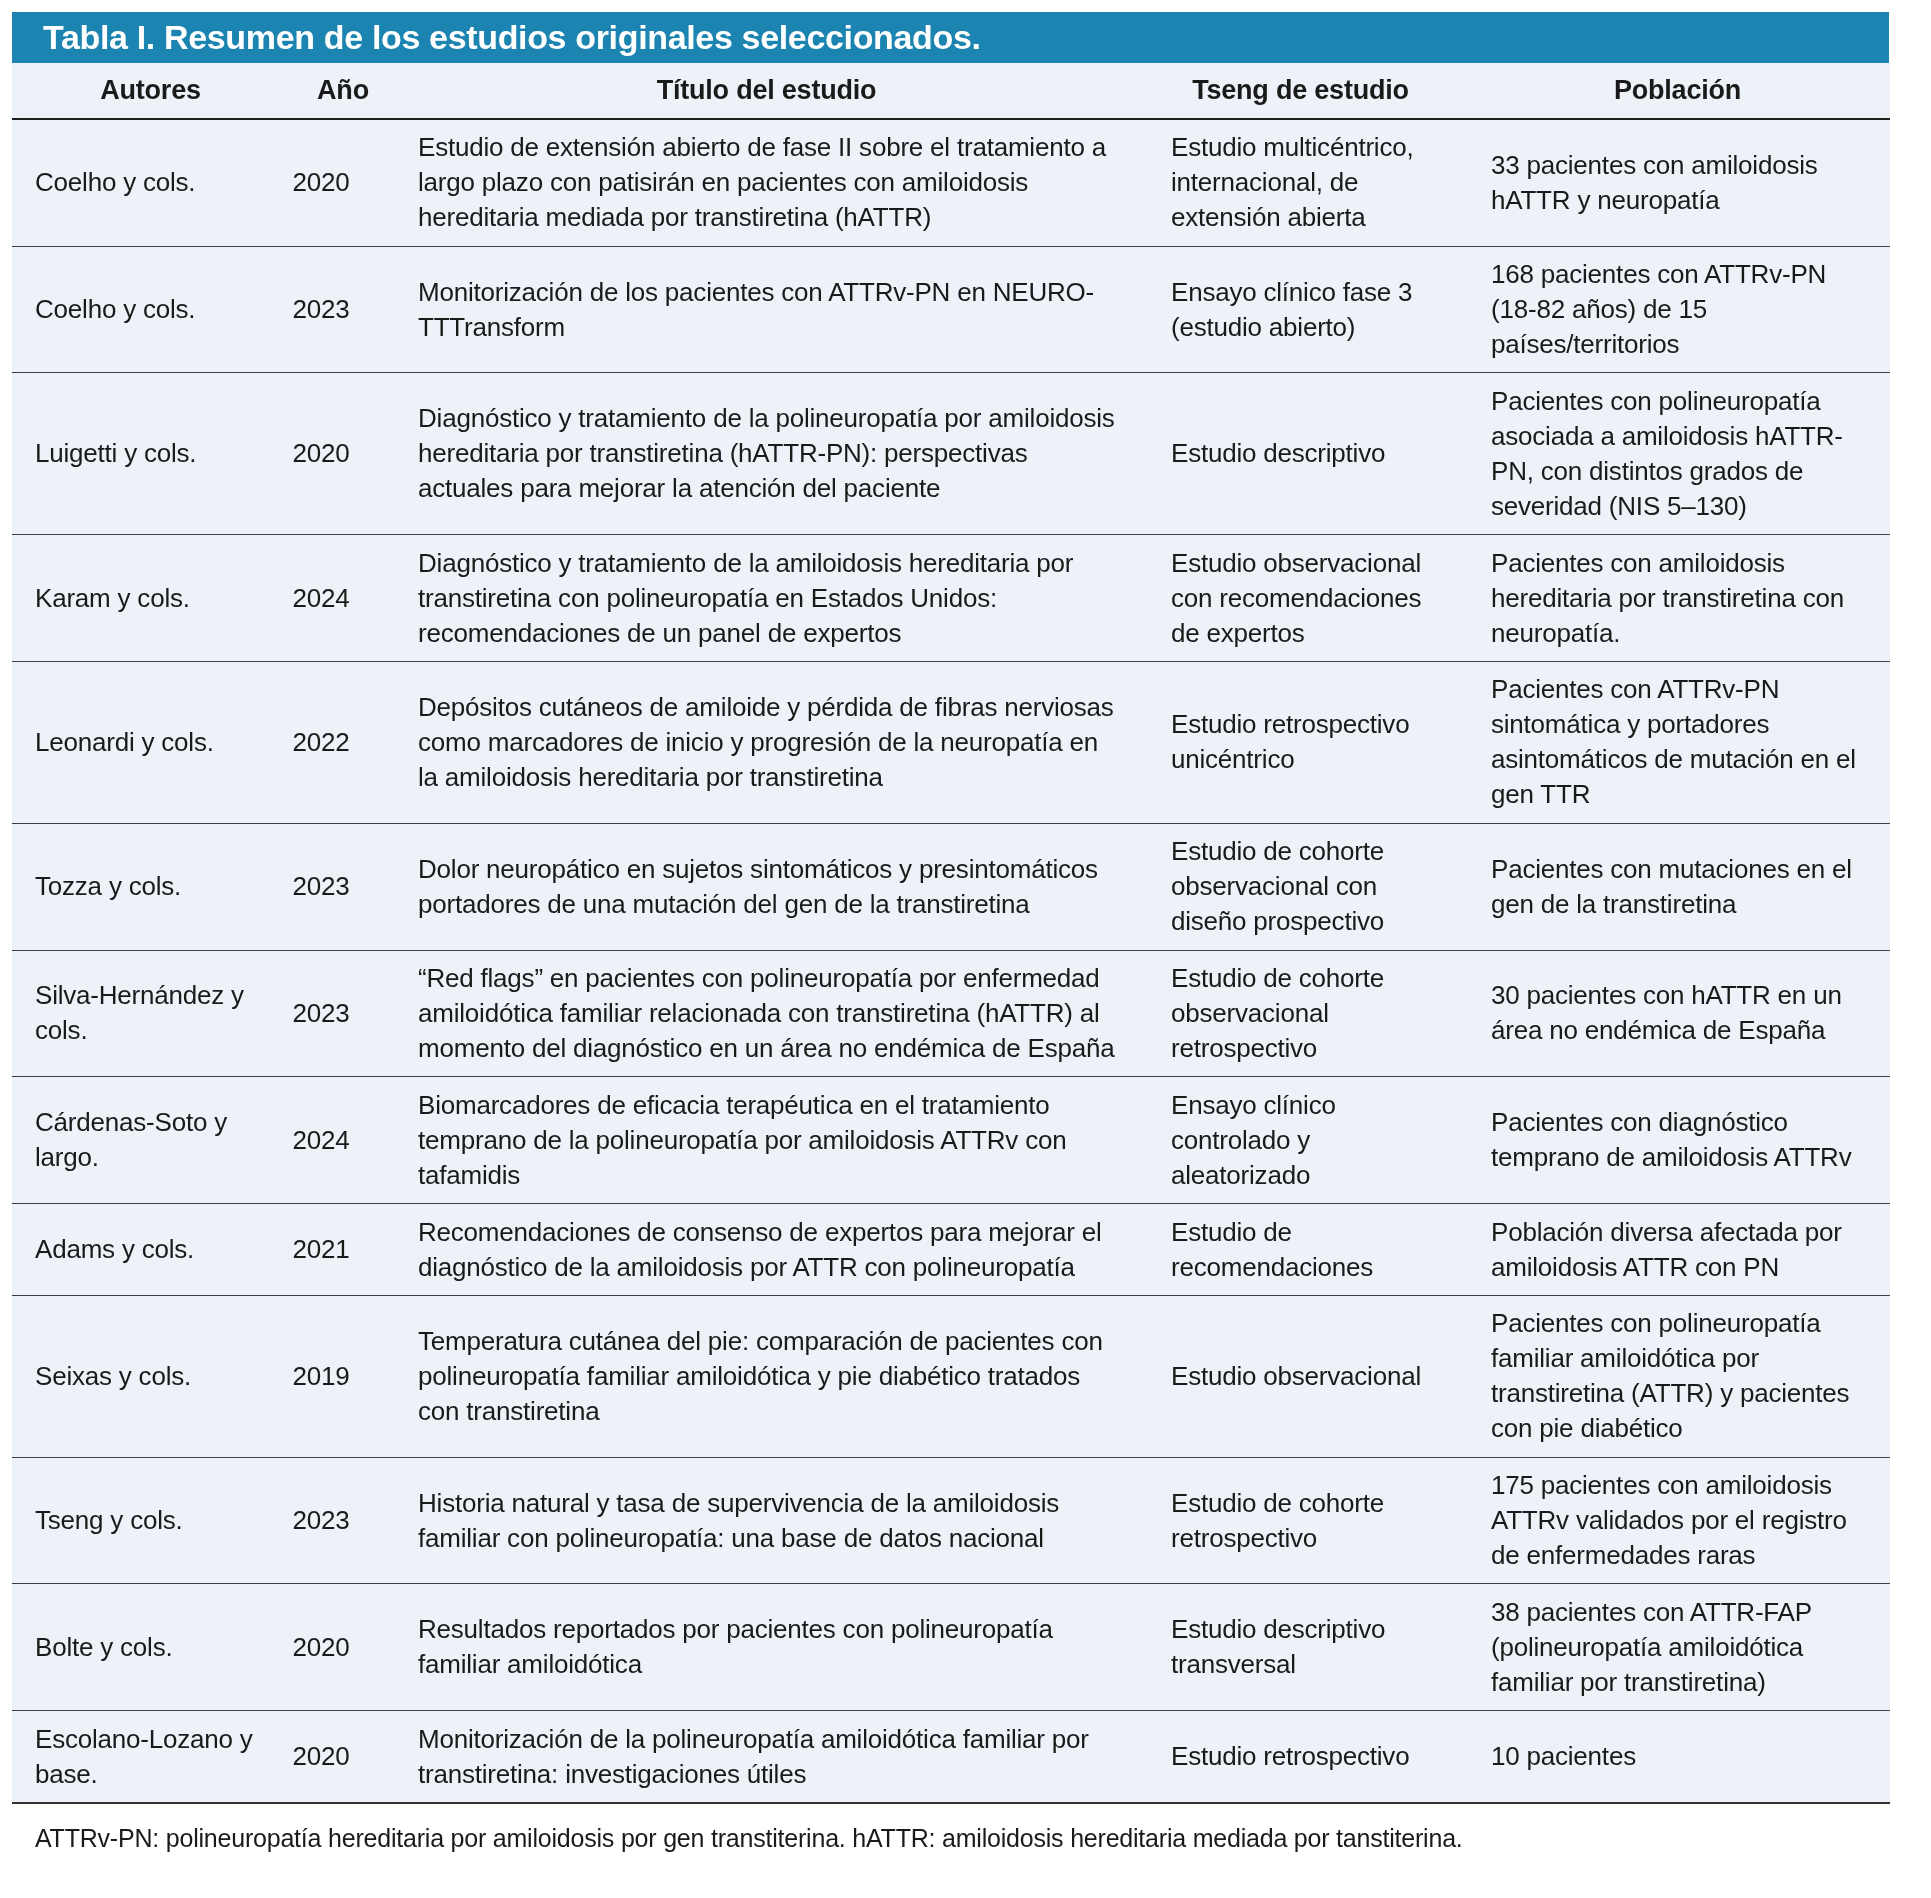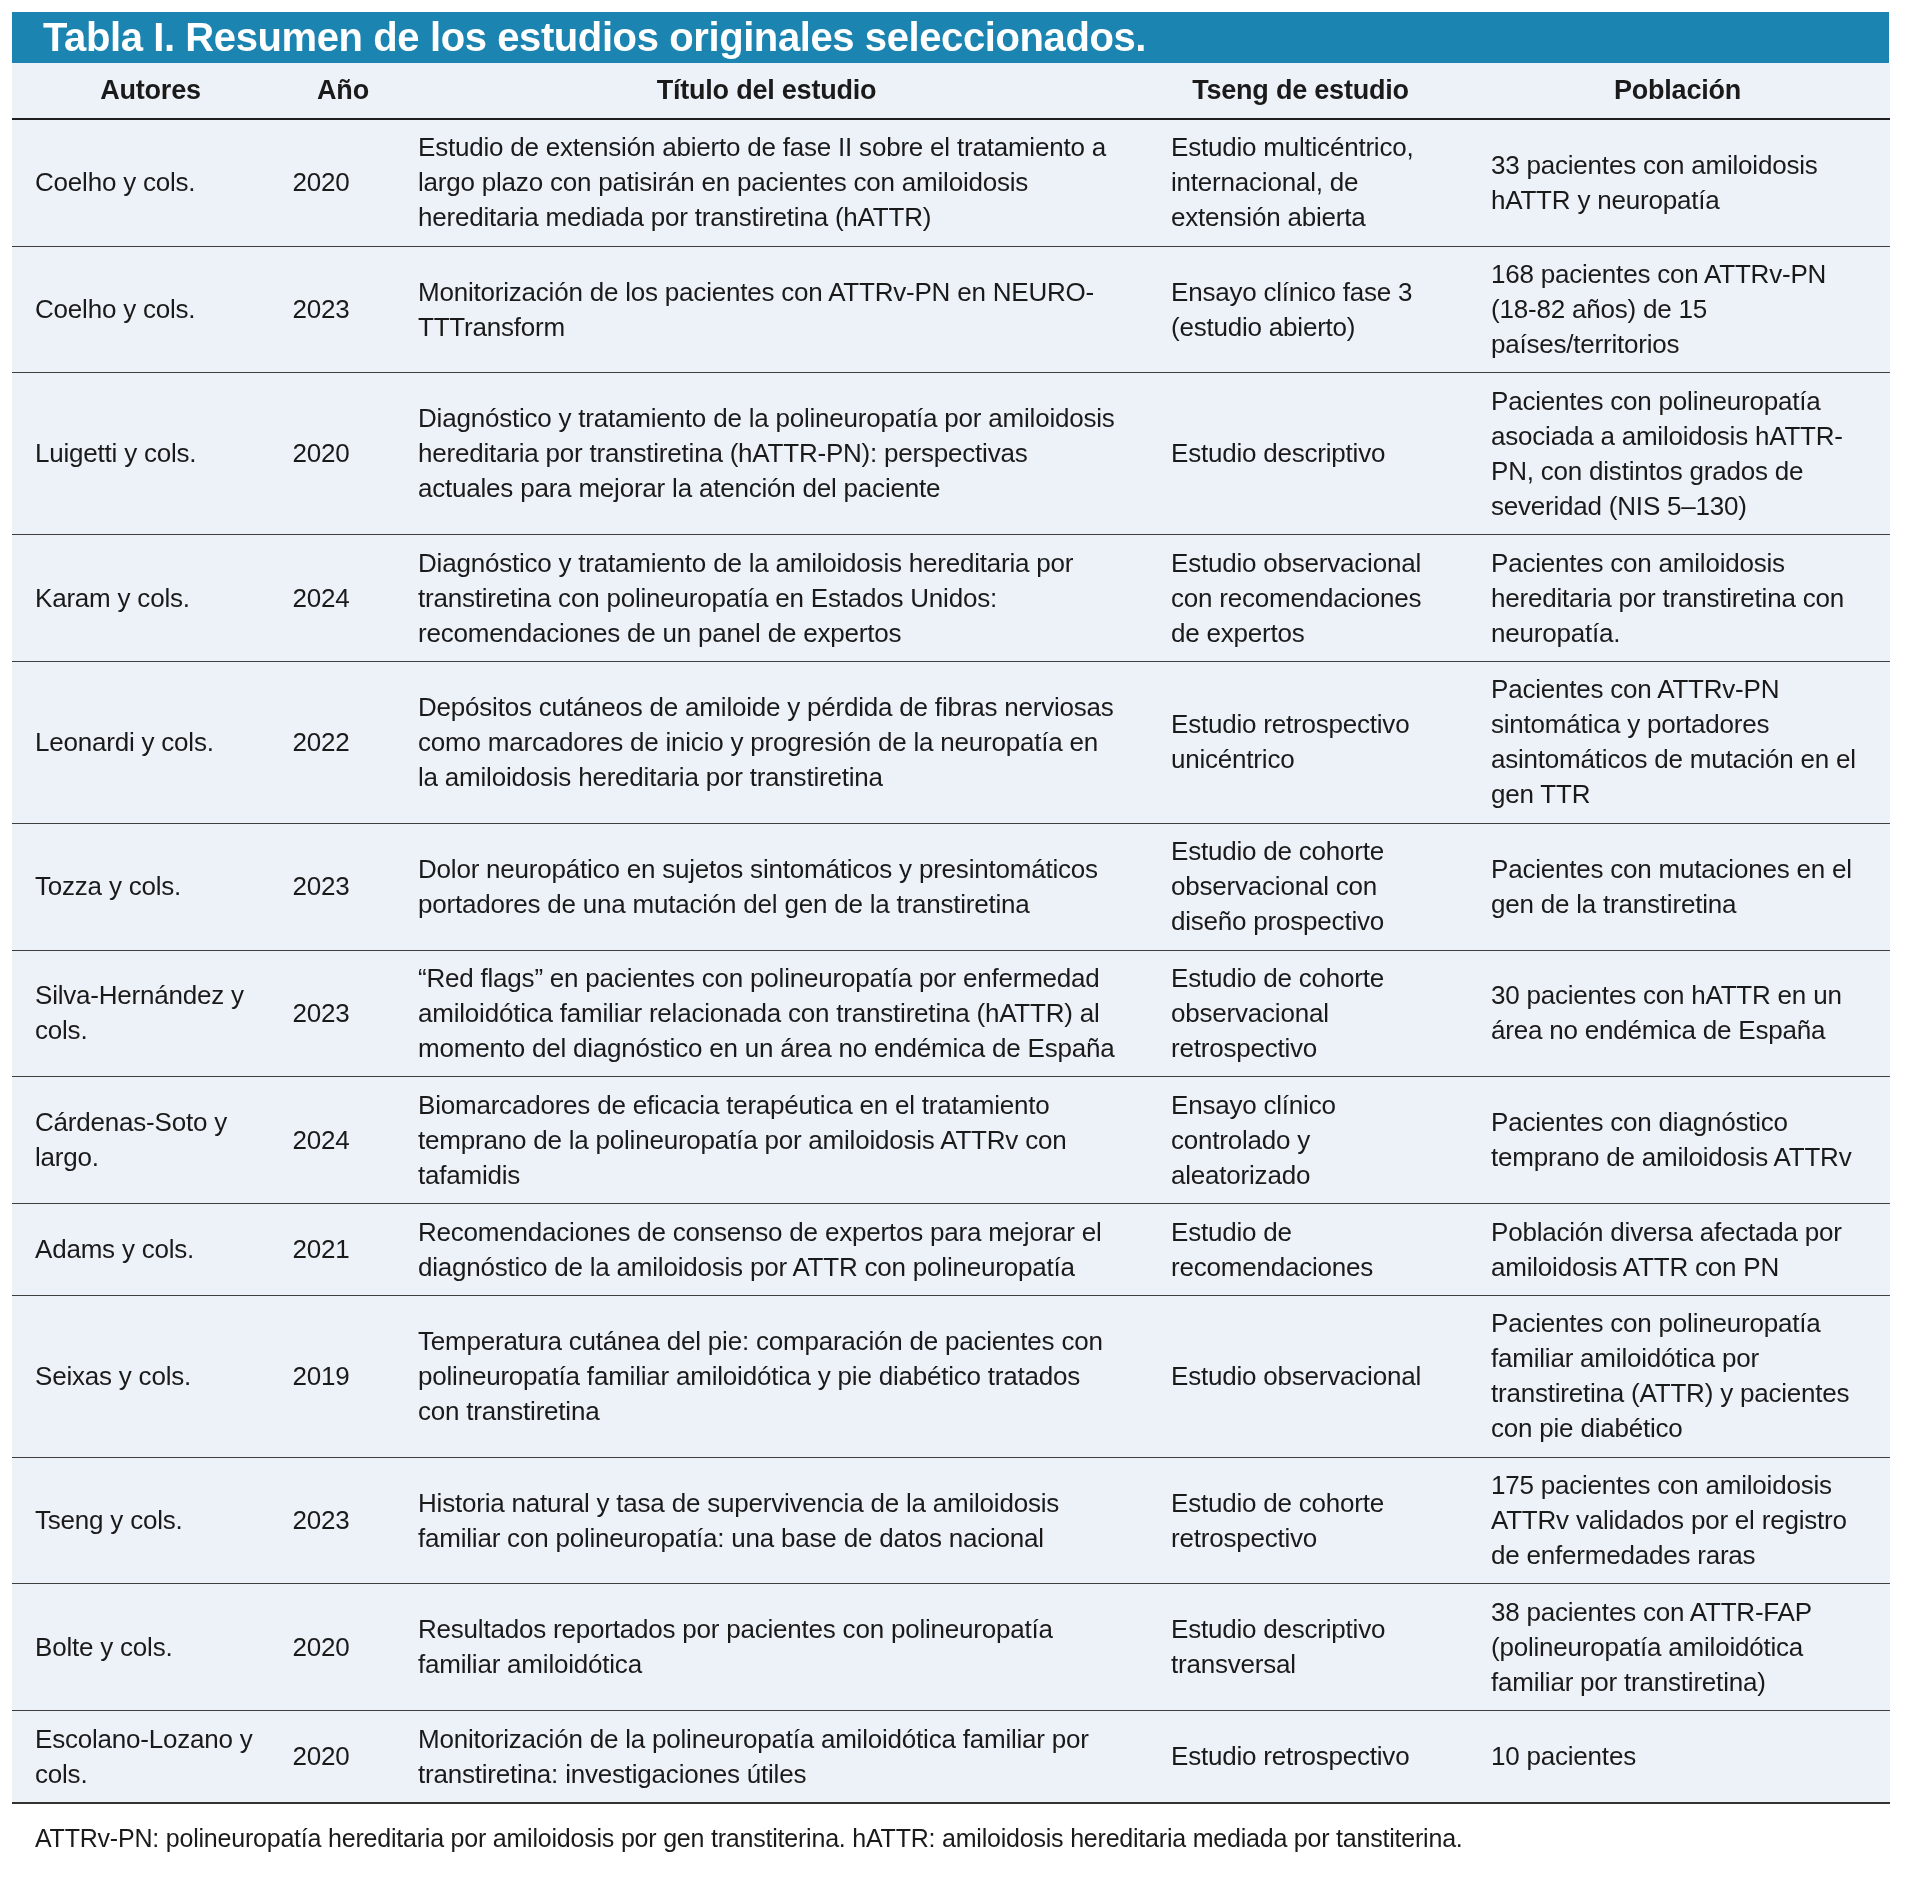--- a/index.html
+++ b/index.html
@@ -21,21 +21,21 @@
   .table-wrap{width:1877px;}
   .title-bar{
     background:var(--header_bg);
     height:51px;
     display:flex;align-items:center;
     padding-left:31px;
   }
   .title-bar .title-text{
     color:var(--title_text);
     font-weight:bold;
-    font-size:40px;
+    font-size:34px;
     letter-spacing:-0.01em;
   }
   table{
     width:1877px;
     border-collapse:collapse;
     table-layout:fixed;
     background:var(--row_bg);
     font-size:26px;
     line-height:35px;
   }
@@ -175,21 +175,21 @@
           <td class="c-population">175 pacientes con amiloidosis ATTRv validados por el registro de enfermedades raras</td>
         </tr>
         <tr>
           <td class="c-authors">Bolte y cols.</td>
           <td class="c-year">2020</td>
           <td class="c-title">Resultados reportados por pacientes con polineuropatía familiar amiloidótica</td>
           <td class="c-type">Estudio descriptivo transversal</td>
           <td class="c-population">38 pacientes con ATTR-FAP (polineuropatía amiloidótica familiar por transtiretina)</td>
         </tr>
         <tr>
-          <td class="c-authors">Escolano-Lozano y cols.</td>
+          <td class="c-authors">Escolano-Lozano y base.</td>
           <td class="c-year">2020</td>
           <td class="c-title">Monitorización de la polineuropatía amiloidótica familiar por transtiretina: investigaciones útiles</td>
           <td class="c-type">Estudio retrospectivo</td>
           <td class="c-population">10 pacientes</td>
         </tr>
       </tbody>
     </table>
 
     <p class="footnote">ATTRv-PN: polineuropatía hereditaria por amiloidosis por gen transtiterina. hATTR: amiloidosis hereditaria mediada por tanstiterina.</p>
   </div>

